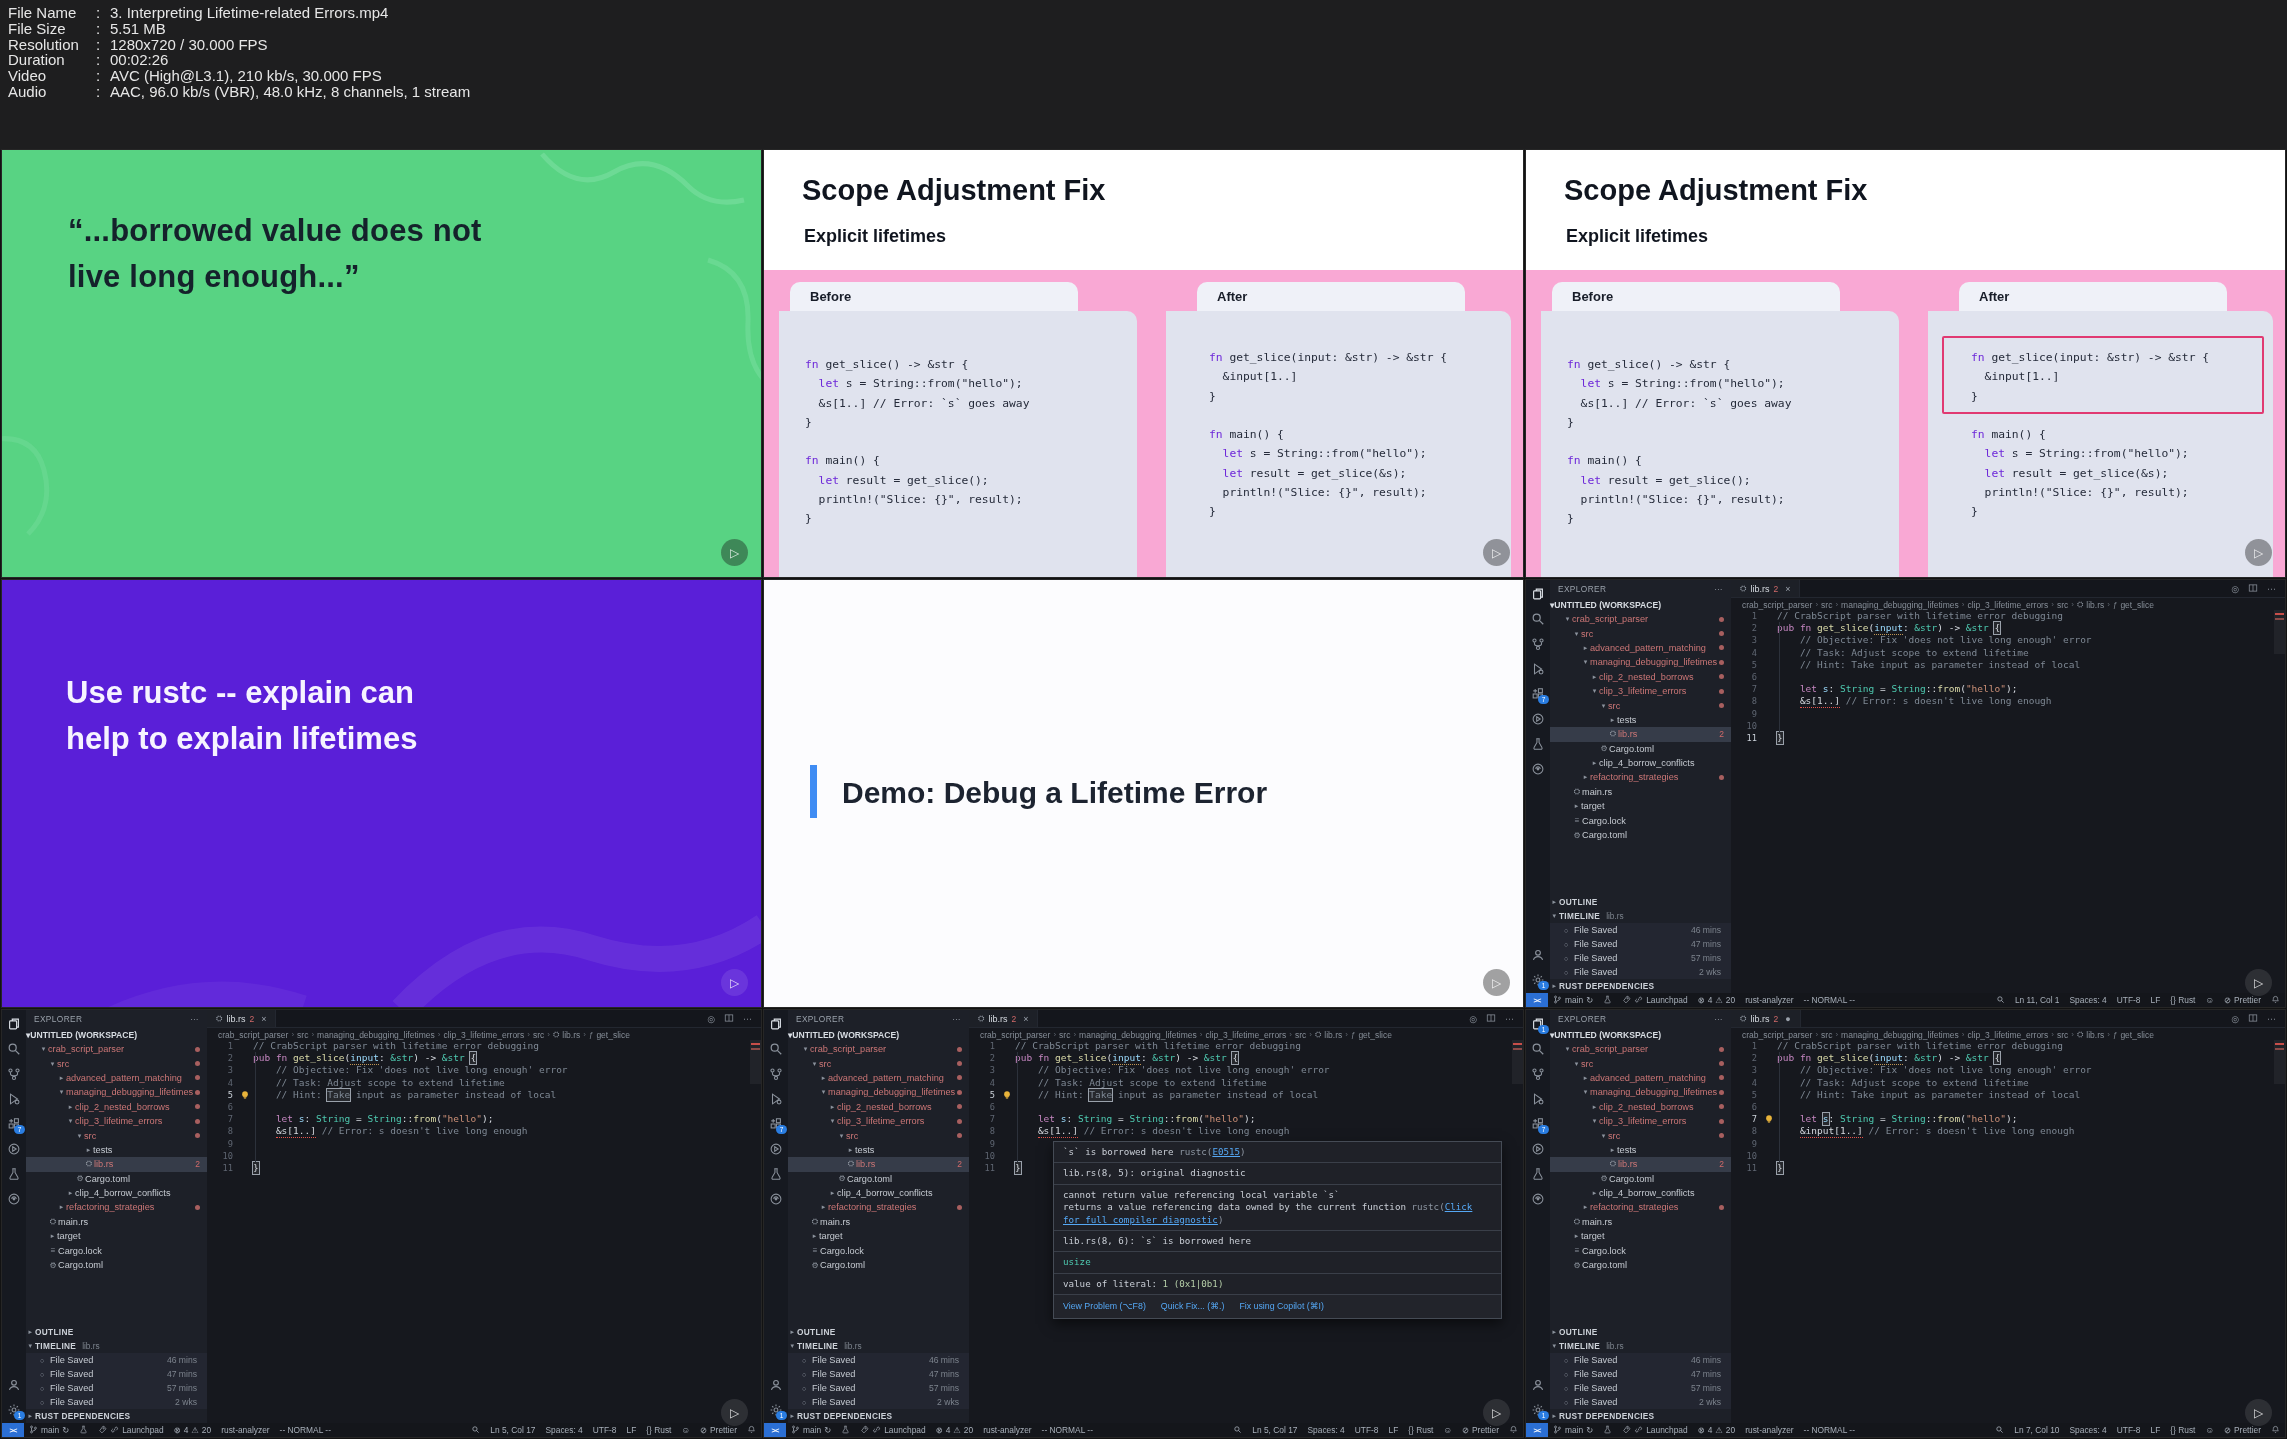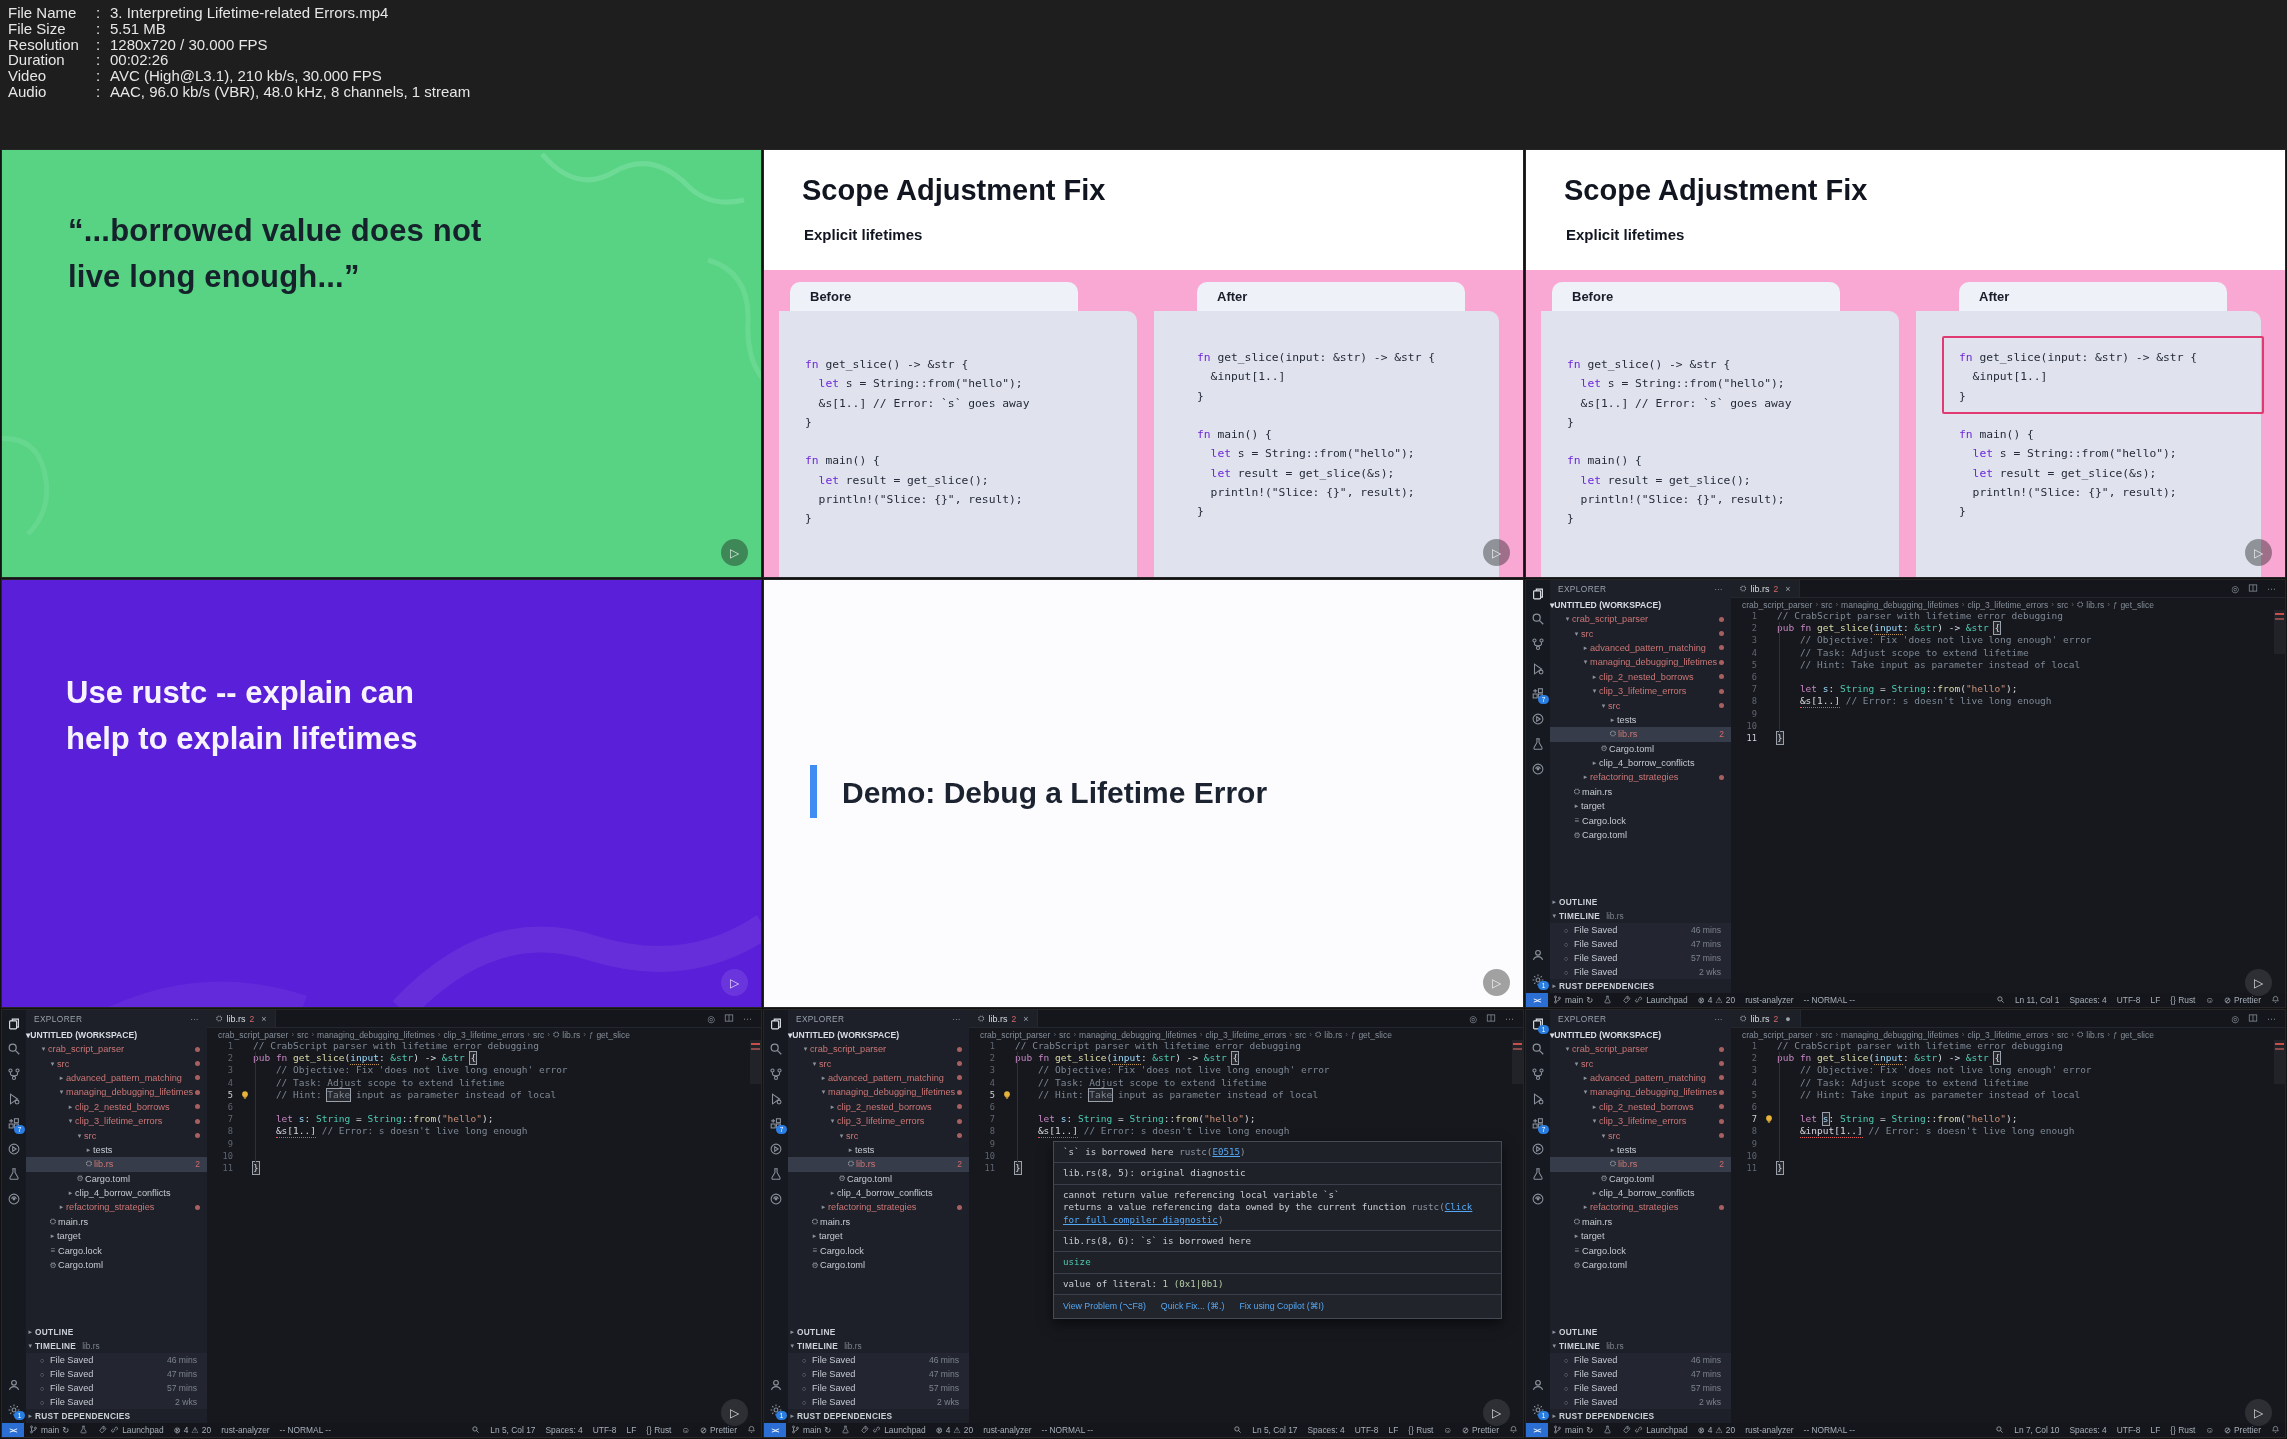--- a/index.html
+++ b/index.html
@@ -19,29 +19,29 @@
     background:rgba(25,25,25,.40);color:rgba(255,255,255,.82);display:flex;align-items:center;
     justify-content:center;font-size:12px;z-index:9;}
   
   .quote{background:#58d383;}
   .quote-text{position:absolute;left:66px;top:58px;font-size:31px;font-weight:700;color:#15222b;
     line-height:46px;letter-spacing:.2px;}
   .deco{position:absolute;left:0;top:0;}
   
   .scope{background:#ffffff;}
   .sc-title{position:absolute;left:38px;top:24px;font-size:29px;font-weight:700;color:#10151f;}
-  .sc-sub{position:absolute;left:40px;top:76px;font-size:15px;font-weight:700;color:#10151f;}
+  .sc-sub{position:absolute;left:40px;top:76px;font-size:18px;font-weight:700;color:#10151f;}
   .sc-section{position:absolute;left:0;right:0;top:120px;bottom:0;background:#f9a8d4;}
   .sc-head{position:absolute;top:12px;height:29px;background:#eff1f8;border-radius:10px 10px 0 0;
     font-size:13px;font-weight:700;color:#171c28;display:flex;align-items:center;padding-left:20px;box-sizing:border-box;}
   .sc-head.before{left:26px;width:288px;}
   .sc-head.after{left:433px;width:268px;}
   .sc-body{position:absolute;top:41px;bottom:0;background:#e0e3ee;border-radius:0 10px 0 0;}
   .sc-body.before{left:15px;width:358px;}
-  .sc-body.after{left:390px;width:345px;}
+  .sc-body.after{left:402px;width:345px;}
   .scode{position:absolute;font-family:"DejaVu Sans Mono",monospace;font-size:11.3px;
     line-height:19.3px;white-space:pre;color:#252b3a;}
   .scode .tk-k{color:#6d28d9;}
   .scode .tk-p{color:#252b3a;}
   .sc-hl{position:absolute;left:416px;top:186px;width:318px;height:74px;border:2px solid #e13a72;
     border-radius:2px;z-index:4;}
   
   .rustc{background:#5a1fd8;}
   .rustc-text{position:absolute;left:64px;top:90px;font-size:31px;font-weight:700;color:#f6f3ff;line-height:46px;}
   

